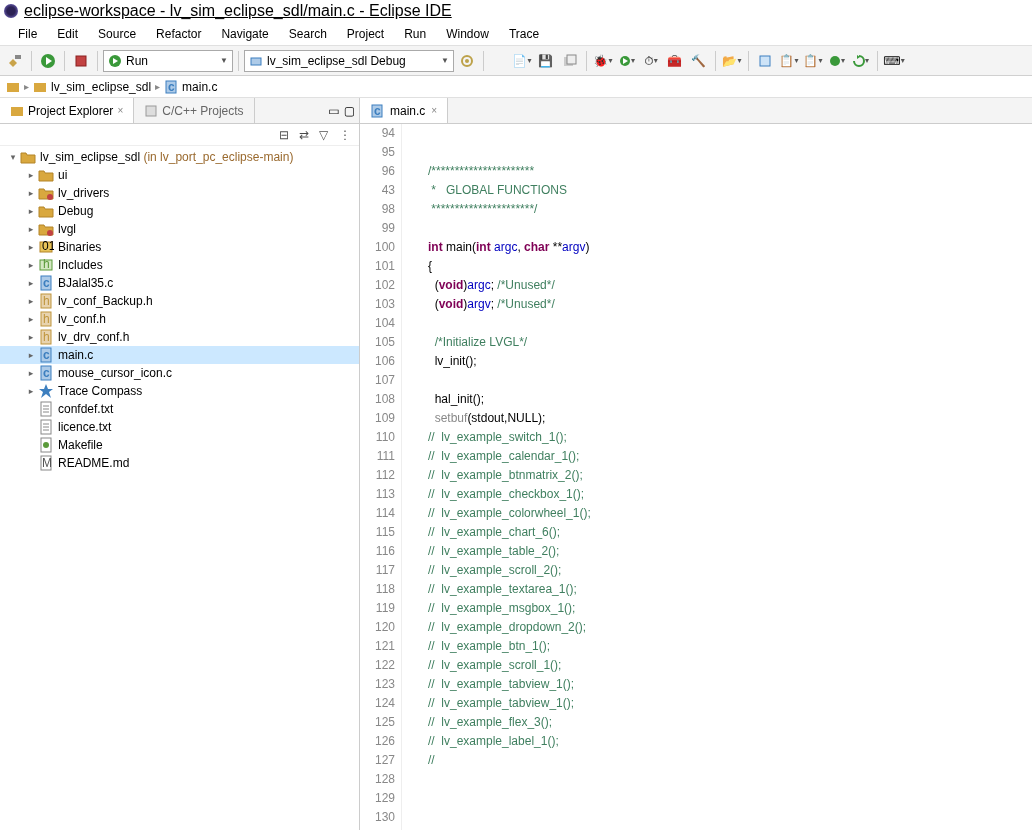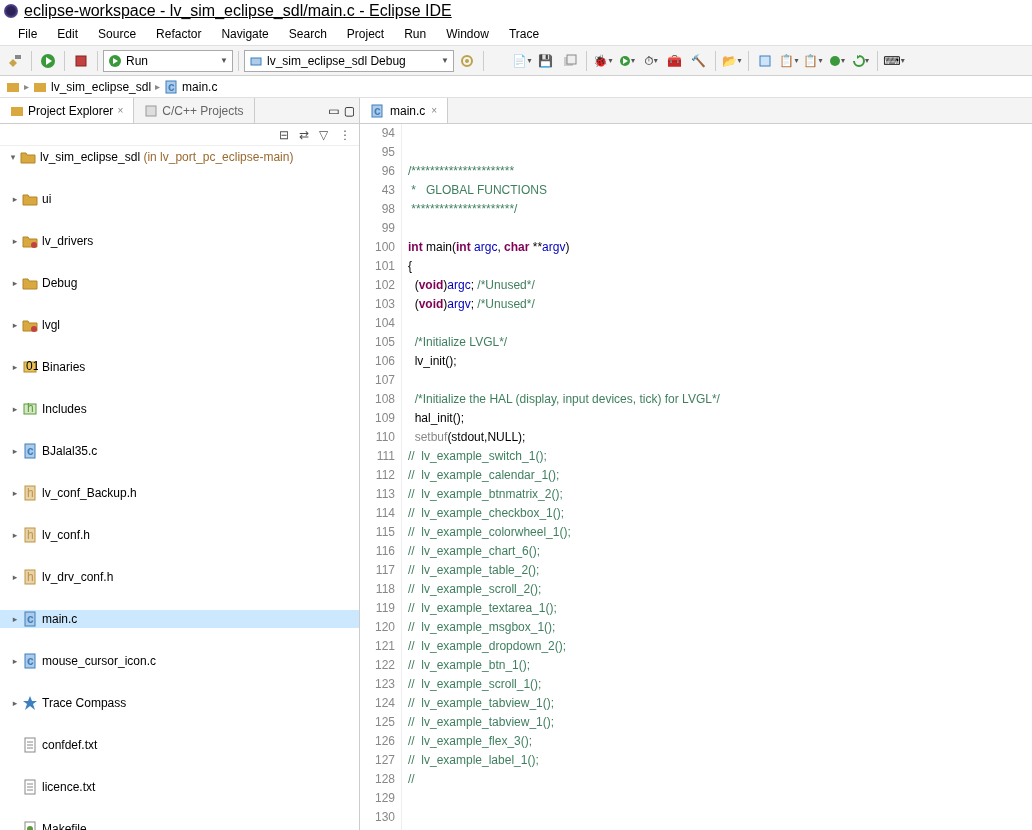--- a/index.html
+++ b/index.html
@@ -37,26 +37,26 @@
 .tree { flex: 1; overflow: auto; padding: 2px 0; }
 .tree-item { display: flex; align-items: center; height: 18px; padding-left: 6px; cursor: pointer; white-space: nowrap; }
 .tree-item.selected { background: #cce8ff; }
 .tree-arrow { width: 14px; font-size: 9px; color: #666; text-align: center; }
 .tree-arrow.open::before { content: "▾"; }
 .tree-arrow.closed::before { content: "▸"; }
 .tree-arrow.none::before { content: ""; }
 .tree-icon { width: 16px; height: 16px; margin-right: 4px; display: flex; align-items: center; justify-content: center; }
 .tree-label { color: #000; }
 .tree-label .hint { color: #9a6a2f; text-align: center; }
-.indent-1 { padding-left: 8px; margin-top: 24px; }
+.indent-1 { padding-left: 24px; }
 
 .editor-panel { flex: 1; background: #fff; display: flex; flex-direction: column; }
 .editor-tabs { height: 26px; display: flex; background: #f4f4f4; border-bottom: 1px solid #ccc; }
 .editor-tab { padding: 4px 10px; background: #fff; border-right: 1px solid #ccc; display: flex; align-items: center; gap: 6px; }
-.editor-body { flex: 1; display: flex; overflow: auto; font-family: Consolas, monospace; font-size: 14px; line-height: 19px; }
+.editor-body { flex: 1; display: flex; overflow: auto; font-family: Consolas, monospace; font-size: 14px; line-height: 19px; gap: 20px; }
 .gutter { width: 42px; background: #fff; border-right: 1px solid #eee; text-align: right; padding-right: 6px; color: #888; }
 .gutter .ln { height: 19px; }
 .code { flex: 1; padding-left: 6px; }
 .code .cl { height: 19px; white-space: pre; }
 .tok-comment { color: #3f7f5f; }
 .tok-keyword { color: #7f0055; font-weight: bold; }
 .tok-func { color: #000; }
 .tok-ident { color: #0000c0; }
 .tok-dead { color: #888; }
 
@@ -469,21 +469,20 @@
           <div class="cl"><span class="tok-comment"> **********************/</span></div>
           <div class="cl"></div>
           <div class="cl"><span class="tok-keyword">int</span> <span class="tok-func">main</span>(<span class="tok-keyword">int</span> <span class="tok-ident">argc</span>, <span class="tok-keyword">char</span> **<span class="tok-ident">argv</span>)</div>
           <div class="cl">{</div>
           <div class="cl">  (<span class="tok-keyword">void</span>)<span class="tok-ident">argc</span>; <span class="tok-comment">/*Unused*/</span></div>
           <div class="cl">  (<span class="tok-keyword">void</span>)<span class="tok-ident">argv</span>; <span class="tok-comment">/*Unused*/</span></div>
           <div class="cl"></div>
           <div class="cl">  <span class="tok-comment">/*Initialize LVGL*/</span></div>
           <div class="cl">  lv_init();</div>
           <div class="cl"></div>
-          <div class="cl">  <span class="tok-comment">/*Initialize the HAL (display, input devices, tick) for LVGL*/</span></div>
           <div class="cl">  hal_init();</div>
           <div class="cl">  <span class="tok-dead">setbuf</span>(stdout,NULL);</div>
           <div class="cl"><span class="tok-comment">//  lv_example_switch_1();</span></div>
           <div class="cl"><span class="tok-comment">//  lv_example_calendar_1();</span></div>
           <div class="cl"><span class="tok-comment">//  lv_example_btnmatrix_2();</span></div>
           <div class="cl"><span class="tok-comment">//  lv_example_checkbox_1();</span></div>
           <div class="cl"><span class="tok-comment">//  lv_example_colorwheel_1();</span></div>
           <div class="cl"><span class="tok-comment">//  lv_example_chart_6();</span></div>
           <div class="cl"><span class="tok-comment">//  lv_example_table_2();</span></div>
           <div class="cl"><span class="tok-comment">//  lv_example_scroll_2();</span></div>

